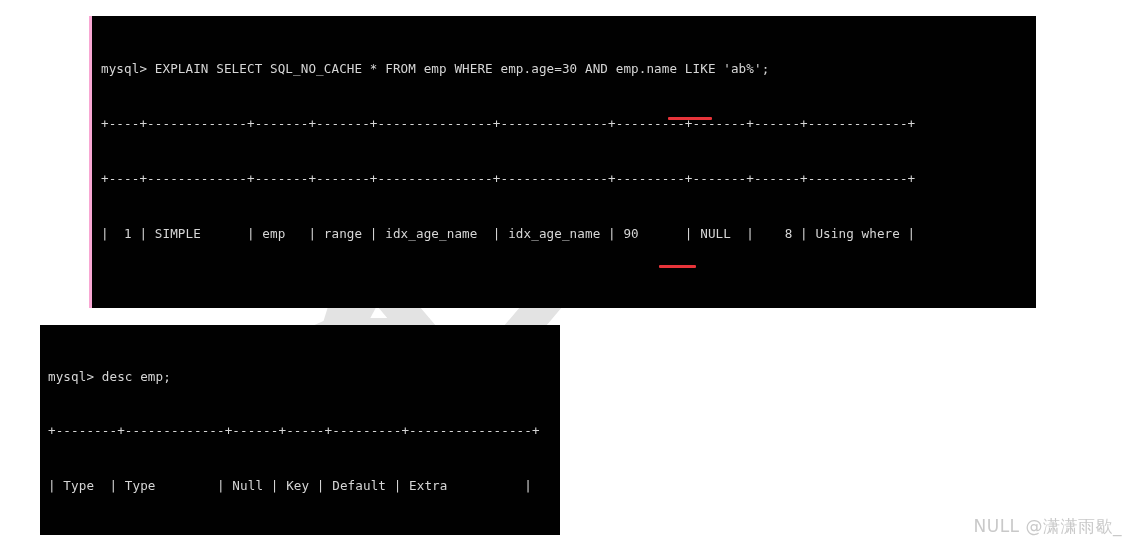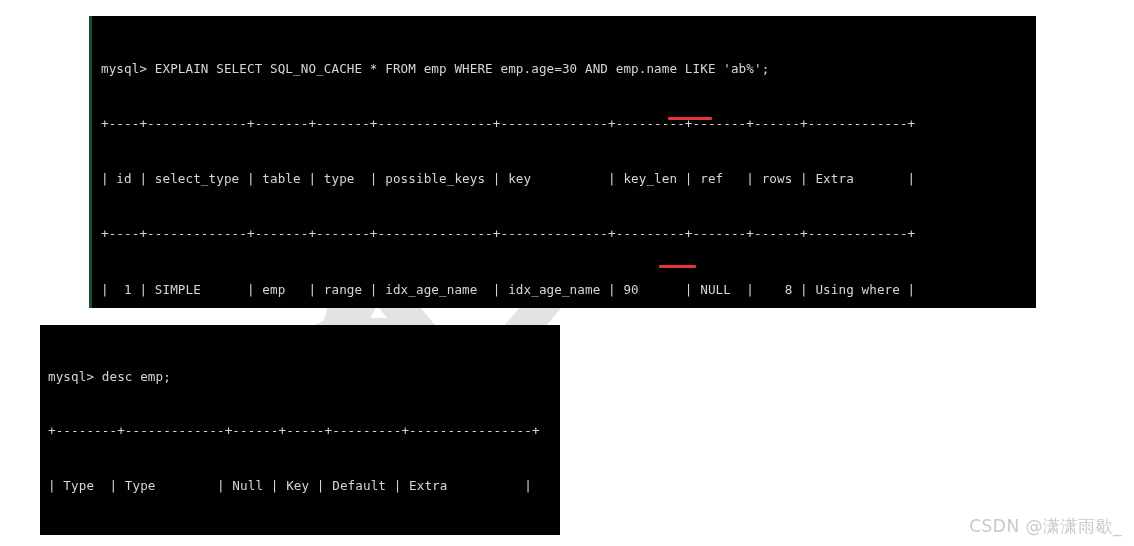--- a/index.html
+++ b/index.html
@@ -34,21 +34,21 @@
     white-space: pre;
     z-index: 2;
     overflow: hidden;
   }
 
   #terminal-explain {
     left: 89px;
     top: 16px;
     width: 947px;
     height: 292px;
-    border-left: 3px solid #14532d;
+    border-left: 3px solid #f9a8d4;
     padding: 7px 0 0 9px;
     box-sizing: border-box;
     font-size: 12.6px;
     line-height: 18.4px;
     letter-spacing: 0.1px;
   }
 
   #terminal-desc {
     left: 40px;
     top: 325px;
@@ -107,21 +107,20 @@
     <polygon points="290,336 330,318 430,318 400,336"></polygon>
     <polygon points="330,300 380,300 366,326 322,326"></polygon>
     <polygon points="112,430 160,430 230,520 200,520 142,452"></polygon>
     <polygon points="236,430 280,430 218,520 176,520"></polygon>
   </g>
 </svg>
 
 <div class="terminal" id="terminal-explain">
   <span class="line">mysql&gt; EXPLAIN SELECT SQL_NO_CACHE * FROM emp WHERE emp.age=30 AND emp.name LIKE 'ab%';</span>
   <span class="line">+----+-------------+-------+-------+---------------+--------------+---------+-------+------+-------------+</span>
-  <span class="line">| id | select_type | table | type  | possible_keys | key          | key_len | ref   | rows | Extra       |</span>
   <span class="line">+----+-------------+-------+-------+---------------+--------------+---------+-------+------+-------------+</span>
   <span class="line">|  1 | SIMPLE      | emp   | range | idx_age_name  | idx_age_name | 90      | NULL  |    8 | Using where |</span>
   
   
   
   
   
   
   
   
@@ -139,13 +138,13 @@
   <span class="line">+--------+-------------+------+-----+---------+----------------+</span>
   
   
   
   
   
   
   
 </div>
 
-<div id="csdn-watermark">CSDN @潇潇雨歇_</div>
+<div id="csdn-watermark">NULL @潇潇雨歇_</div>
 
 </body></html>

